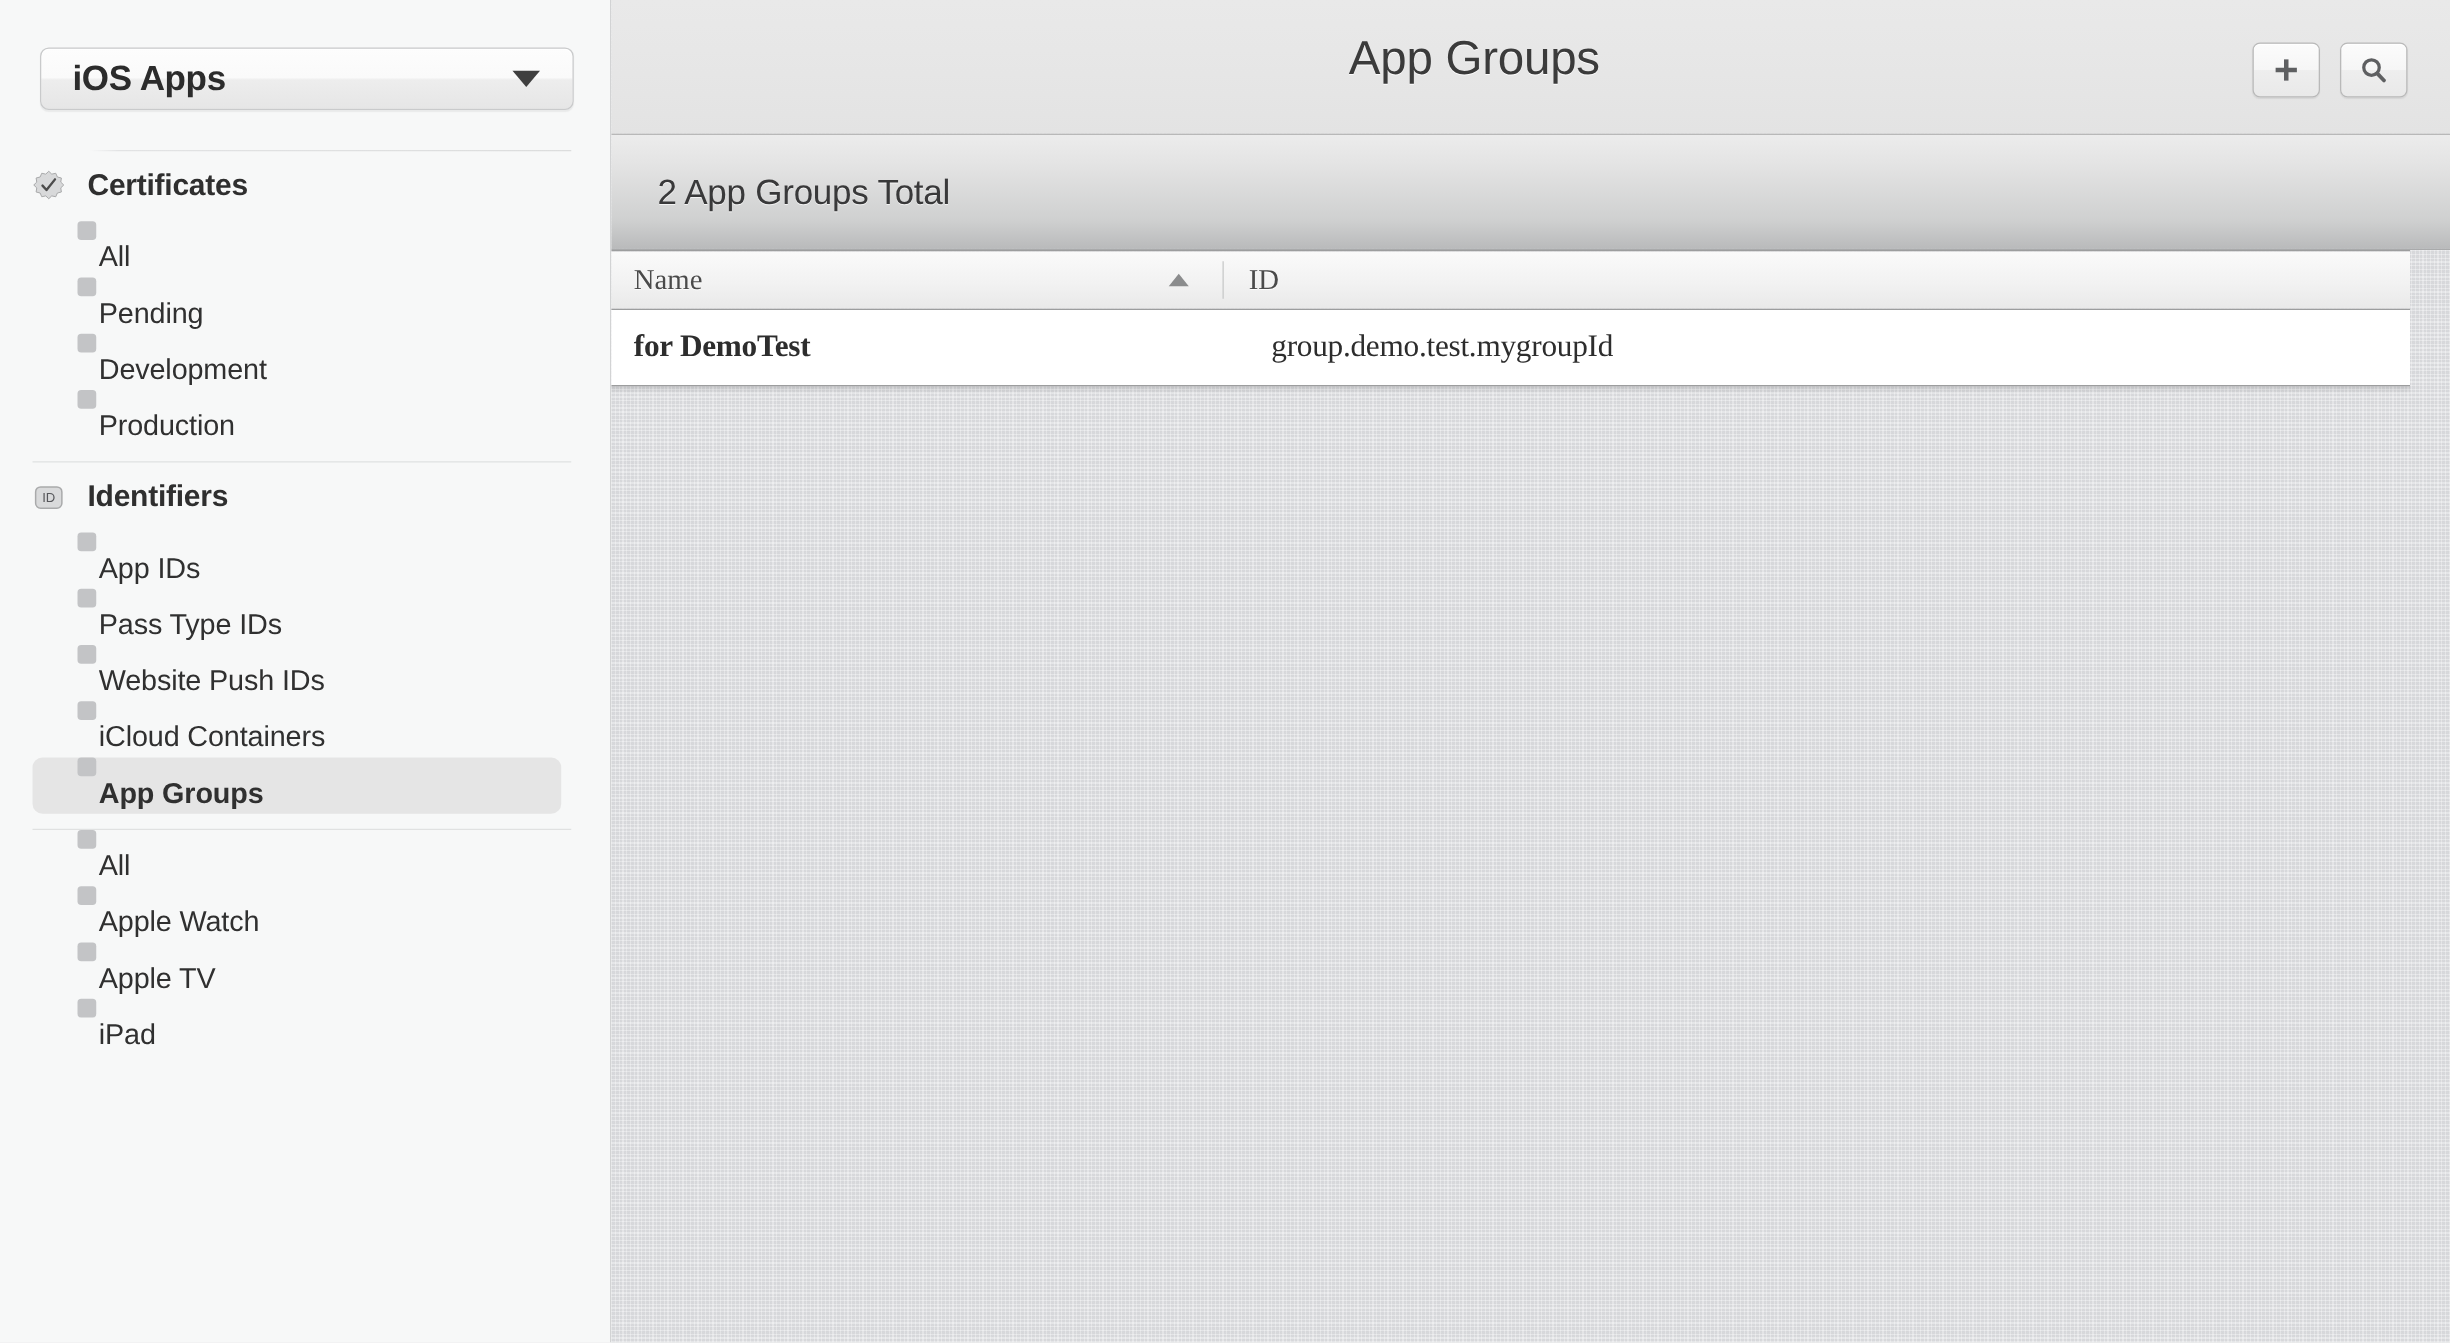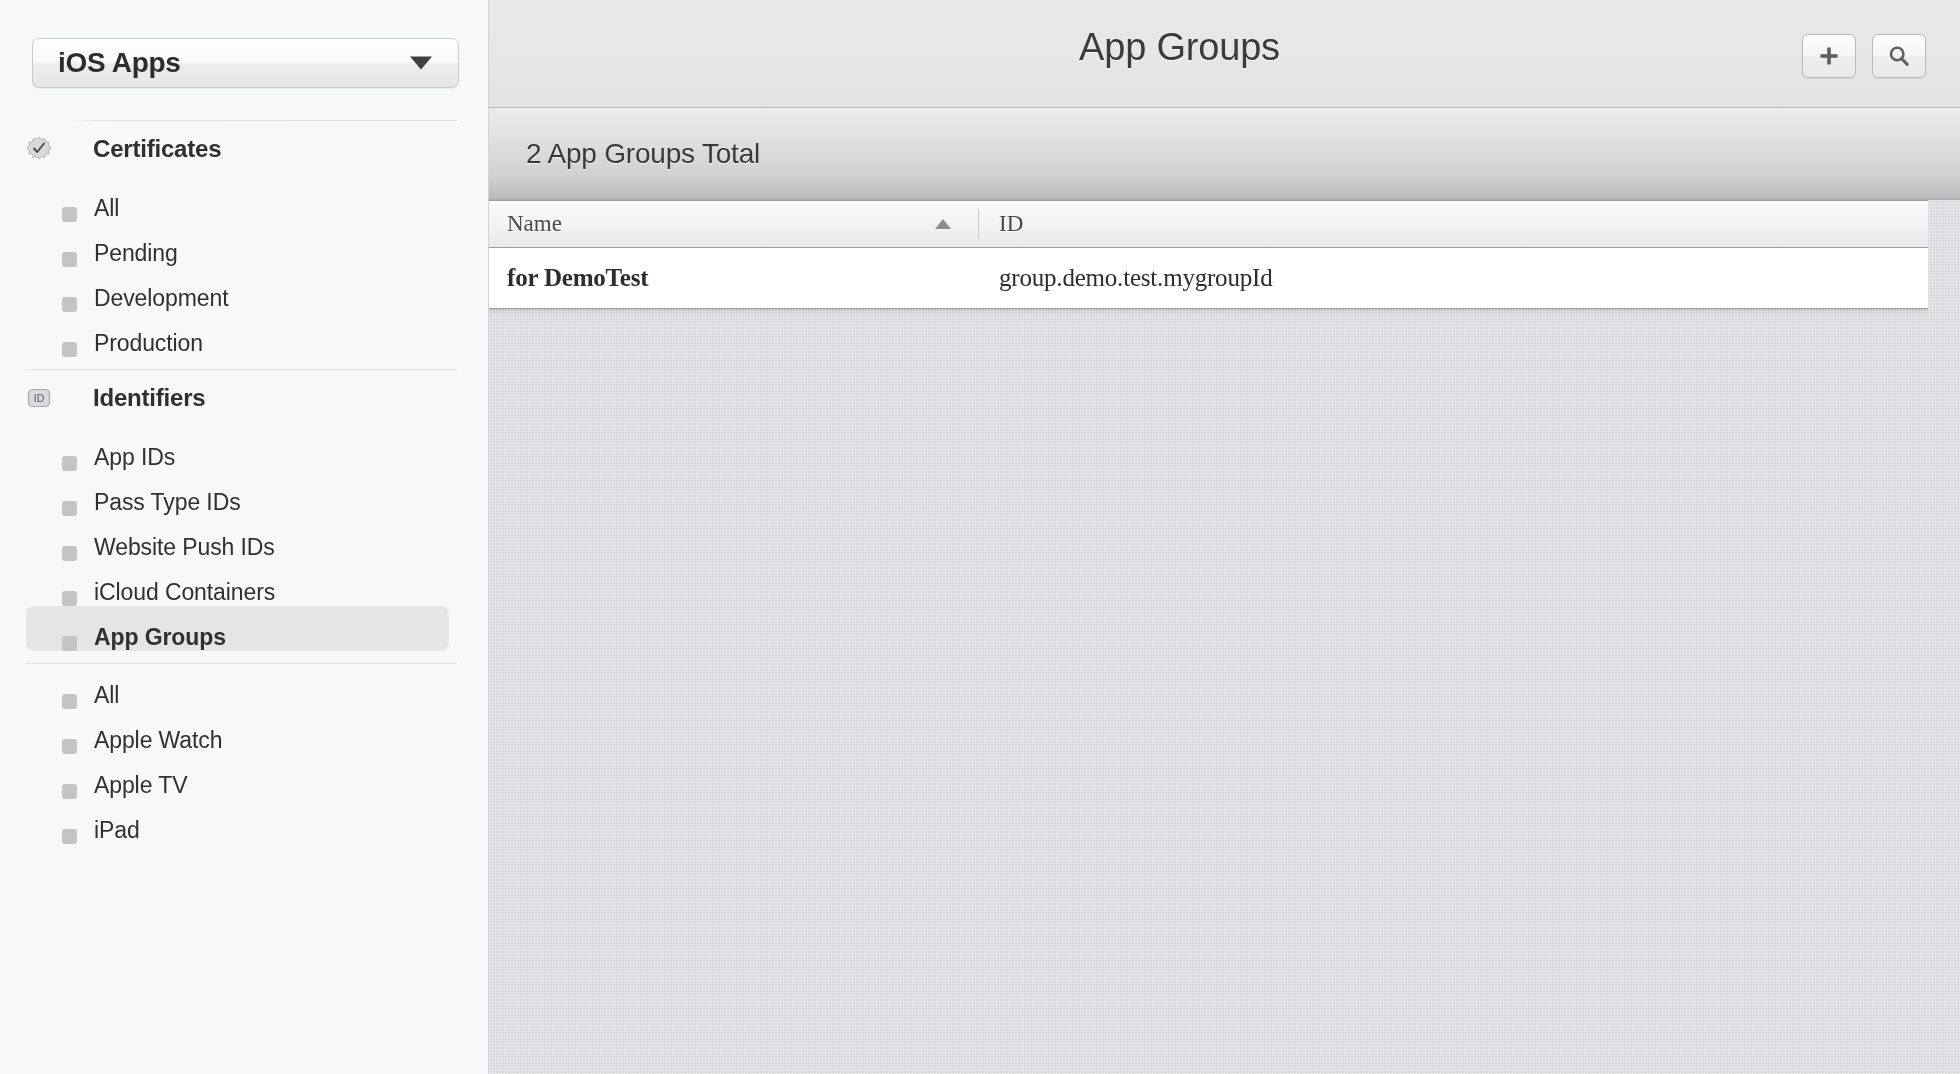--- a/index.html
+++ b/index.html
@@ -46,37 +46,38 @@
   .nav { position: absolute; left: 0; top: 120px; width: 489px; }
 
   .divider {
     height: 1px; margin: 0 32px 0 72px;
     background: linear-gradient(to right, rgba(255,255,255,0) 0%, #e2e3e4 6%, #dcdddd 100%);
   }
   .divider.full { margin-left: 26px; background: #e0e1e1; }
 
   .group-header {
     display: flex; align-items: center;
-    height: 56px; padding-left: 26px; gap: 23px;
+    height: 56px; padding-left: 26px;
   }
   .group-title {
     font-size: 24px; font-weight: bold; color: #2f2f2f;
     margin-left: 18px; letter-spacing: -0.2px;
   }
 
   
   .ico { width: 26px; height: 28px; display:flex; align-items:center; justify-content:center; flex:0 0 26px;}
   .ico svg { display:block; }
 
   .nav-item {
-    display: flex; align-items: flex-end;
+    display: flex; align-items: flex-start;
     height: 45px; margin: 0 40px 0 26px;
     padding-left: 36px;
     border-radius: 8px;
     cursor: pointer;
+    flex-direction: column;
   }
   .nav-item .bullet {
     width: 15px; height: 15px; border-radius: 3px;
     background: #c3c4c6; flex: 0 0 15px;
   }
   .nav-item .nav-label {
     font-size: 23px; color: #303030; margin-left: 17px;
     letter-spacing: -0.1px;
   }
   .nav-item.selected {
@@ -169,20 +170,21 @@
     position: absolute; left: 489px; top: 8px; bottom: 8px;
     width: 1px; background: #c6c7c8;
   }
 
   .trow {
     display: flex; align-items: center;
     height: 61px;
     background: #ffffff;
     border-bottom: 1px solid #9c9d9e;
     cursor: pointer;
+    gap: 18px;
   }
   .td { font-size: 25px; color: #2d2d2d; display:flex; align-items:center; height:100%;}
   .td-name { width: 490px; padding-left: 18px; font-weight: bold; letter-spacing: -0.2px;}
   .td-id { flex: 1 1 auto; padding-left: 20px; letter-spacing: -0.2px;}
 
   .table-shadow {
     position: absolute; left: 0; right: 0; top: 100%;
     height: 6px;
     background: linear-gradient(to bottom, rgba(0,0,0,.10), rgba(0,0,0,0));
     pointer-events: none;

